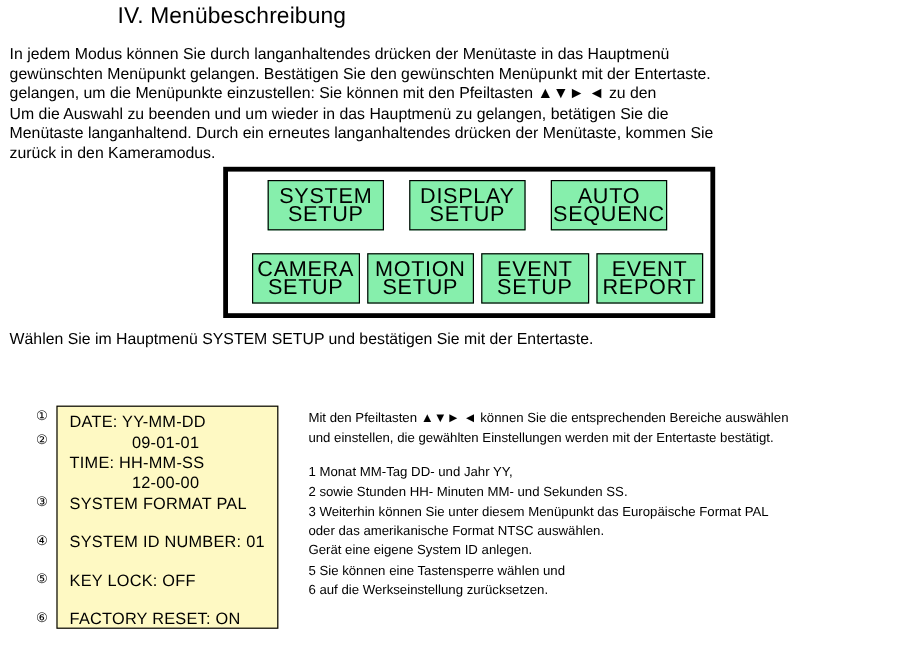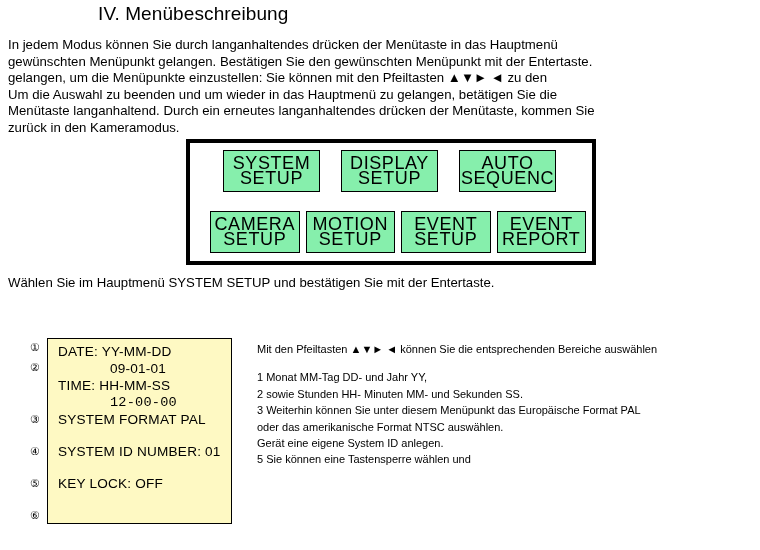--- a/index.html
+++ b/index.html
@@ -108,21 +108,21 @@
     left: 10px;
     font-size: 13.6px;
     letter-spacing: 0.2px;
     white-space: nowrap;
   }
   .osd-line.indent { left: 62px; }
 
   #osd-date       { top: 5px; }
   #osd-date-val   { top: 22px; }
   #osd-time       { top: 39px; }
-  #osd-time-val   { top: 56px; font-family: Liberation Mono, monospace; }
+  #osd-time-val   { top: 56px; }
   #osd-format     { top: 73px; }
   #osd-id         { top: 105px; text-align: right; }
   #osd-keylock    { top: 137px; }
   #osd-factory    { top: 169px; }
 
   
   .callout {
     position: absolute;
     left: 30px;
     font-size: 11px;
@@ -212,24 +212,27 @@
 <div class="callout" id="callout-6">⑥</div>
 
 <div id="osd-panel">
   <div class="osd-line" id="osd-date">DATE: YY-MM-DD</div>
   <div class="osd-line indent" id="osd-date-val">09-01-01</div>
   <div class="osd-line" id="osd-time">TIME:  HH-MM-SS</div>
   <div class="osd-line indent" id="osd-time-val">12-00-00</div>
   <div class="osd-line" id="osd-format">SYSTEM FORMAT PAL</div>
   <div class="osd-line" id="osd-id">SYSTEM ID NUMBER: 01</div>
   <div class="osd-line" id="osd-keylock">KEY LOCK: OFF</div>
+  <div class="osd-line" id="osd-factory">FACTORY RESET: ON</div>
 </div>
 
 <div id="explanation">
   <span class="ln">Mit den Pfeiltasten ▲▼► ◄ können Sie die entsprechenden Bereiche auswählen</span>
+  <span class="ln">und einstellen, die gewählten Einstellungen werden mit der Entertaste bestätigt.</span>
   <span class="gap"></span>
   <span class="ln">1 Monat MM-Tag DD- und Jahr YY,</span>
   <span class="ln">2 sowie Stunden HH- Minuten MM- und Sekunden SS.</span>
   <span class="ln">3 Weiterhin können Sie unter diesem Menüpunkt das   Europäische Format PAL</span>
   <span class="ln">oder das amerikanische Format NTSC auswählen.</span>
   <span class="ln">Gerät eine eigene System ID anlegen.</span>
   <span class="ln">5 Sie können eine Tastensperre wählen und</span>
+  <span class="ln">6 auf die Werkseinstellung zurücksetzen.</span>
 </div>
 
 </body></html>

